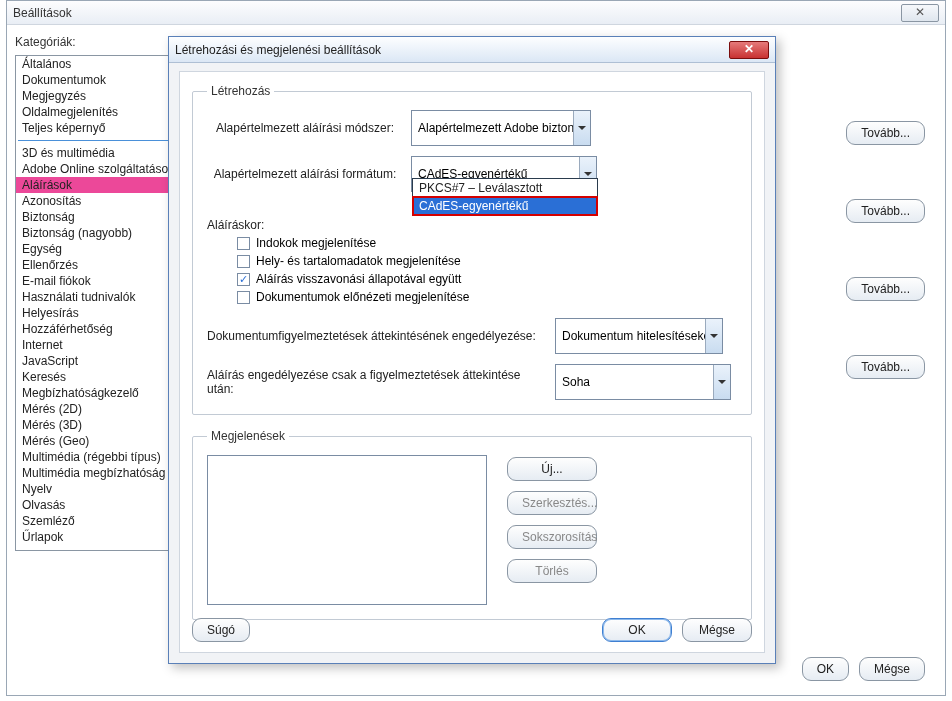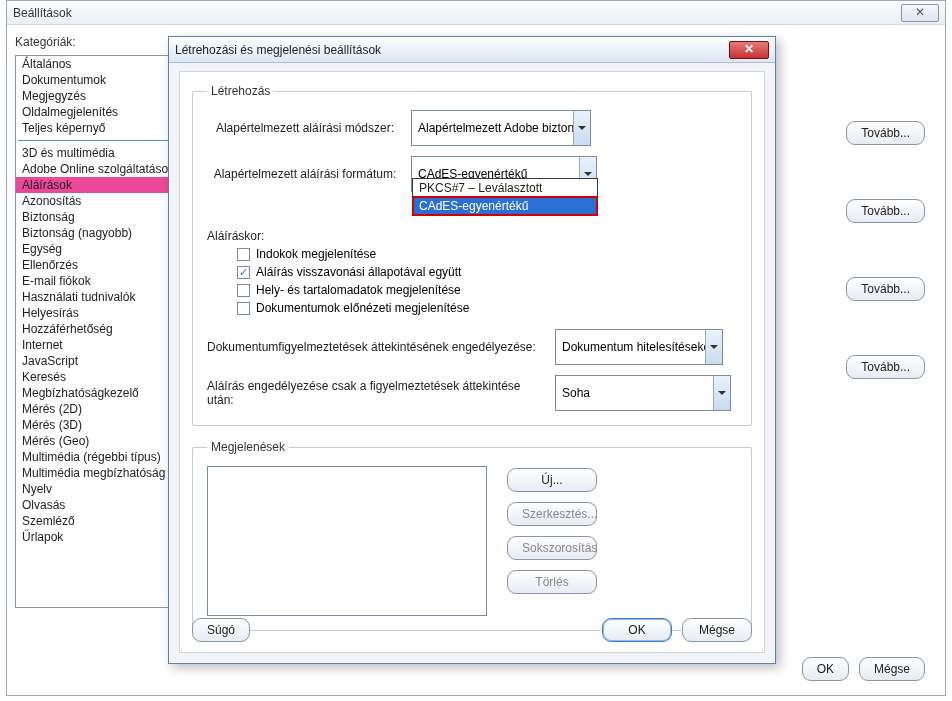--- a/index.html
+++ b/index.html
@@ -6,21 +6,21 @@
   body { margin: 0; background: #fff; width: 952px; height: 701px; position: relative; overflow: hidden; }
 
   
   .outer-window { position: absolute; left: 6px; top: 0; width: 940px; height: 696px; border: 1px solid #9aa7b5; background: #fff; }
   .outer-titlebar { height: 24px; display: flex; align-items: center; padding: 0 6px; background: linear-gradient(#fdfdfe,#e9eef5); border-bottom: 1px solid #cfd6df; }
   .outer-title { flex: 1; color: #333; }
   .win-close-outer { width: 38px; height: 18px; border: 1px solid #8a96a3; border-radius: 2px; background: linear-gradient(#f6f8fb,#dfe6ee); color: #555; text-align: center; line-height: 14px; font-size: 11px; }
 
   .outer-body { position: absolute; left: 8px; top: 34px; right: 8px; bottom: 8px; }
   .categories-label { color: #333; }
-  .categories-box { position: absolute; left: 0; top: 20px; width: 160px; height: 553px; border: 1px solid #8a96a3; background: #fff; overflow: hidden; }
+  .categories-box { position: absolute; left: 0; top: 20px; width: 160px; height: 496px; border: 1px solid #8a96a3; background: #fff; overflow: hidden; }
   .cat-item { padding: 1px 6px; white-space: nowrap; color: #222; cursor: default; }
   .cat-item.selected { background: #ec4899; }
   .cat-divider { border-top: 1px solid #4a90d9; margin: 4px 2px; }
 
   .outer-right-btns { position: absolute; right: 12px; top: 86px; display: flex; flex-direction: column; gap: 54px; }
   .btn { height: 24px; padding: 0 14px; border: 1px solid #8a96a3; border-radius: 9px; background: linear-gradient(#fefefe,#e6ecf3); color: #222; cursor: pointer; }
   .btn.disabled { color: #888; }
 
   .outer-bottom-btns { position: absolute; right: 12px; bottom: 6px; display: flex; gap: 10px; }
 
@@ -151,35 +151,35 @@
         <div class="combo w2" style="position:relative;">
           <span class="combo-text">CAdES-egyenértékű</span>
           <span class="combo-btn"></span>
           <div class="dropdown-list" id="format-dropdown">
               <div class="opt">PKCS#7 – Leválasztott</div>
               <div class="opt hl hl-red">CAdES-egyenértékű</div>
             </div>
         </div>
       </div>
 
-      <div class="row" style="margin-bottom:4px; margin-top:37px;">
+      <div class="row" style="margin-bottom:4px; margin-top:26px;">
         <label class="lbl" style="width:auto;">Aláíráskor:</label>
       </div>
 
       <div class="chk-row">
         <span class="chk"></span>
         <span>Indokok megjelenítése</span>
       </div>
       <div class="chk-row">
+        <span class="chk"></span>
+        <span>Hely- és tartalomadatok megjelenítése</span>
+      </div>
+      <div class="chk-row">
         <span class="chk checked"></span>
         <span>Aláírás visszavonási állapotával együtt</span>
-      </div>
-      <div class="chk-row">
-        <span class="chk"></span>
-        <span>Hely- és tartalomadatok megjelenítése</span>
       </div>
       <div class="chk-row" style="margin-bottom:14px;">
         <span class="chk"></span>
         <span>Dokumentumok előnézeti megjelenítése</span>
       </div>
 
       <div class="row">
         <label class="lbl-wide">Dokumentumfigyelmeztetések áttekintésének engedélyezése:</label>
         <div class="combo w3">
           <span class="combo-text">Dokumentum hitelesítésekor</span>

